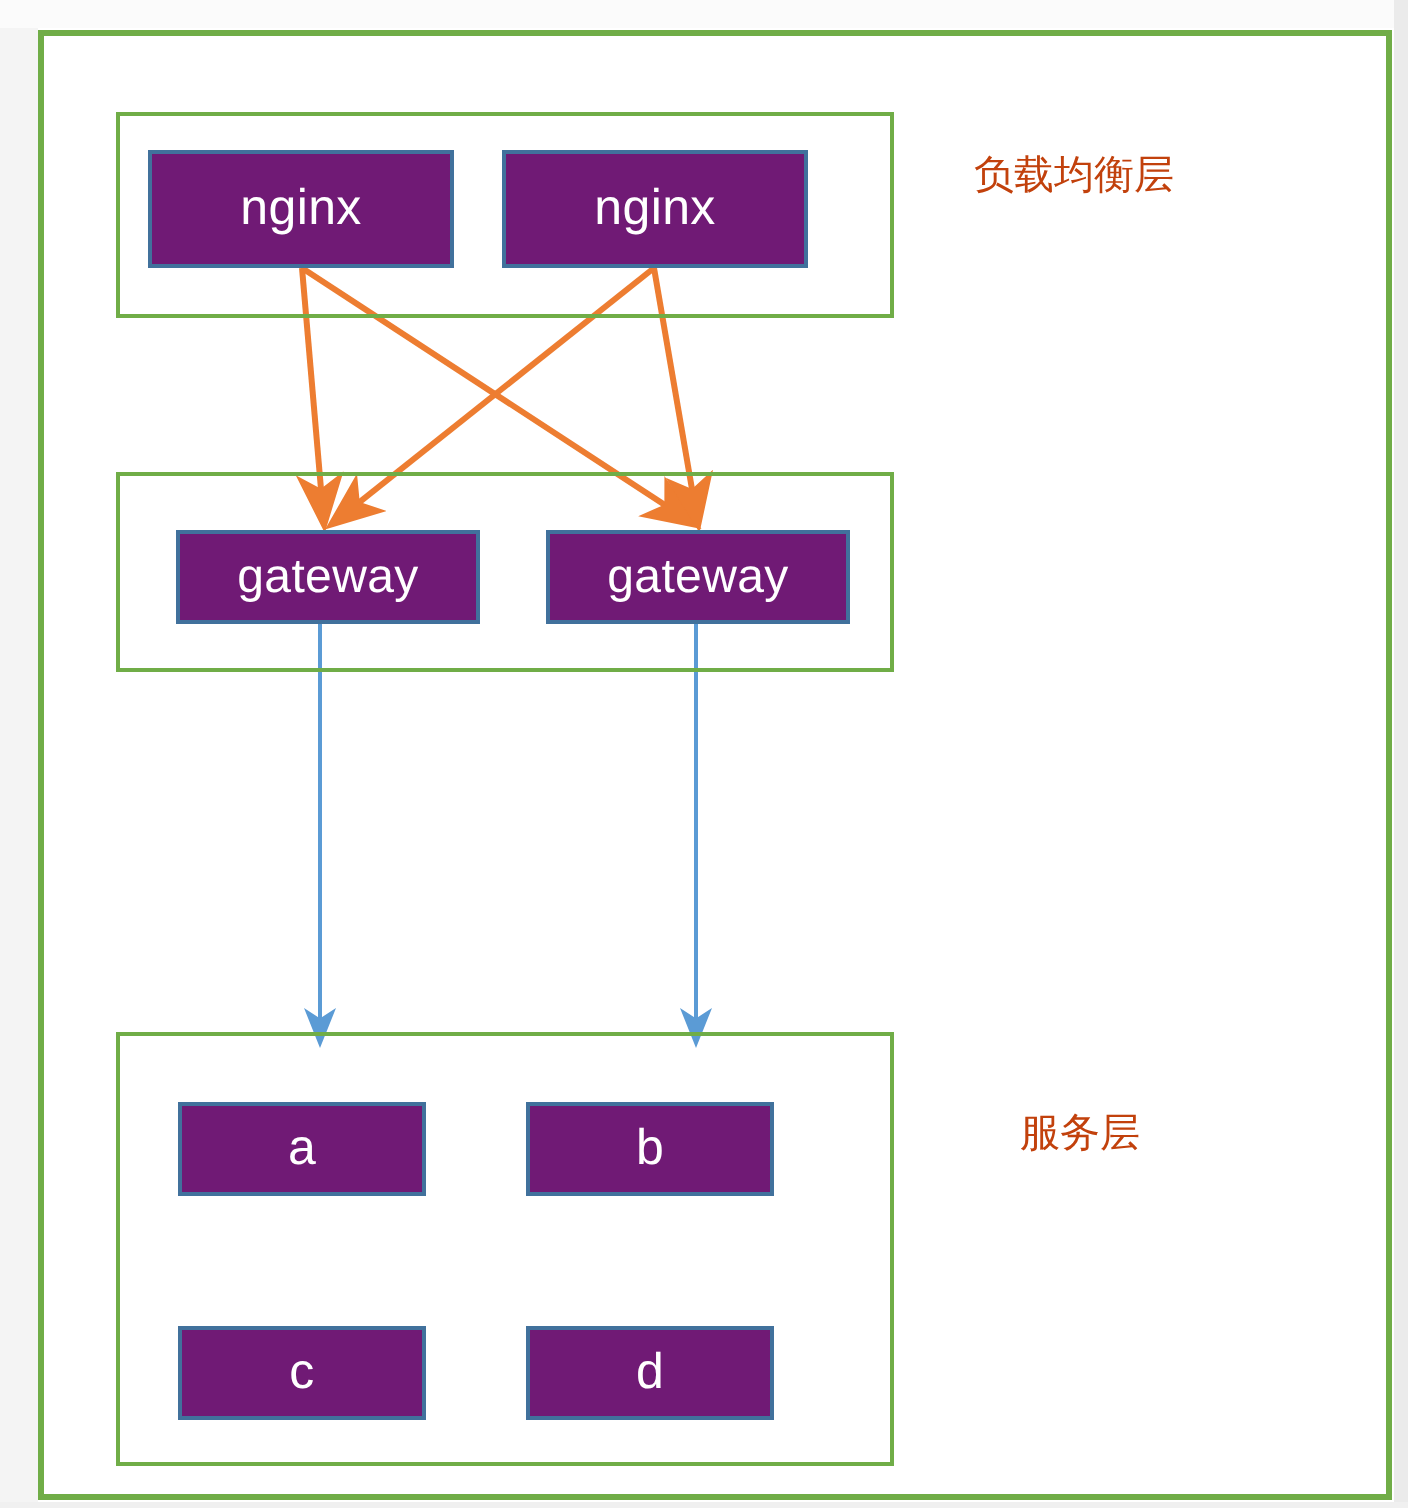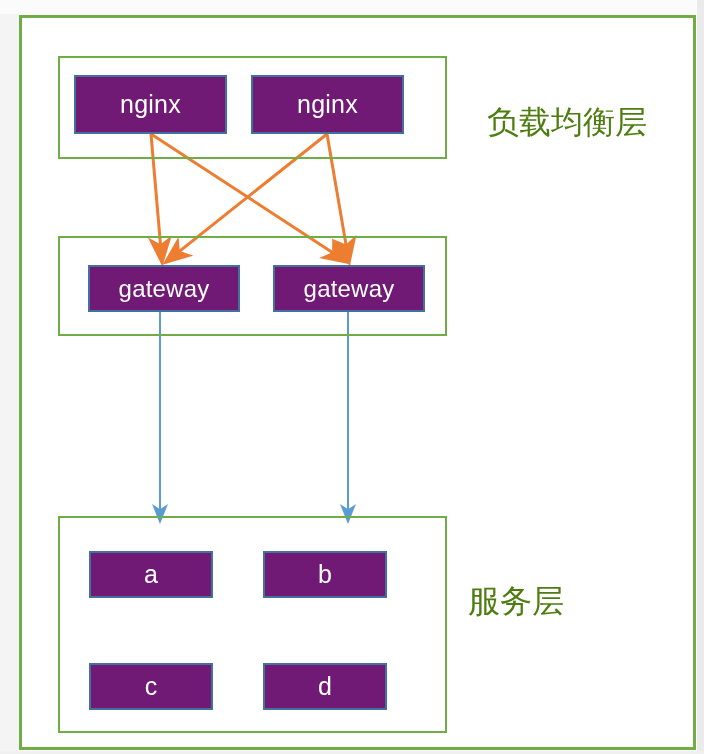--- a/index.html
+++ b/index.html
@@ -84,30 +84,29 @@
   #node-gateway-1 { left: 88px;  top: 265px; width: 152px; height: 47px; font-size: 24px; }
   #node-gateway-2 { left: 273px; top: 265px; width: 152px; height: 47px; font-size: 24px; }
   #node-svc-a     { left: 89px;  top: 551px; width: 124px; height: 47px; }
   #node-svc-b     { left: 263px; top: 551px; width: 124px; height: 47px; }
   #node-svc-c     { left: 89px;  top: 663px; width: 124px; height: 47px; }
   #node-svc-d     { left: 263px; top: 663px; width: 124px; height: 47px; }
 
   
   .layer-caption {
     position: absolute;
-    color: #4d7c0f;
-    font-size: 32px;
+    color: #c2410c;
+    font-size: 20px;
     line-height: 1;
     white-space: nowrap;
     font-family: "DejaVu Sans", "Liberation Sans", sans-serif;
-    margin-top: 29px;
   }
   #caption-lb  { left: 487px; top: 77px; }
   #caption-gw  { left: 487px; top: 273px; }
-  #caption-svc { left: 468px; top: 556px; }
+  #caption-svc { left: 510px; top: 556px; }
 
   
   #connectors {
     position: absolute;
     left: 0;
     top: 0;
     width: 704px;
     height: 754px;
     pointer-events: none;
   }

